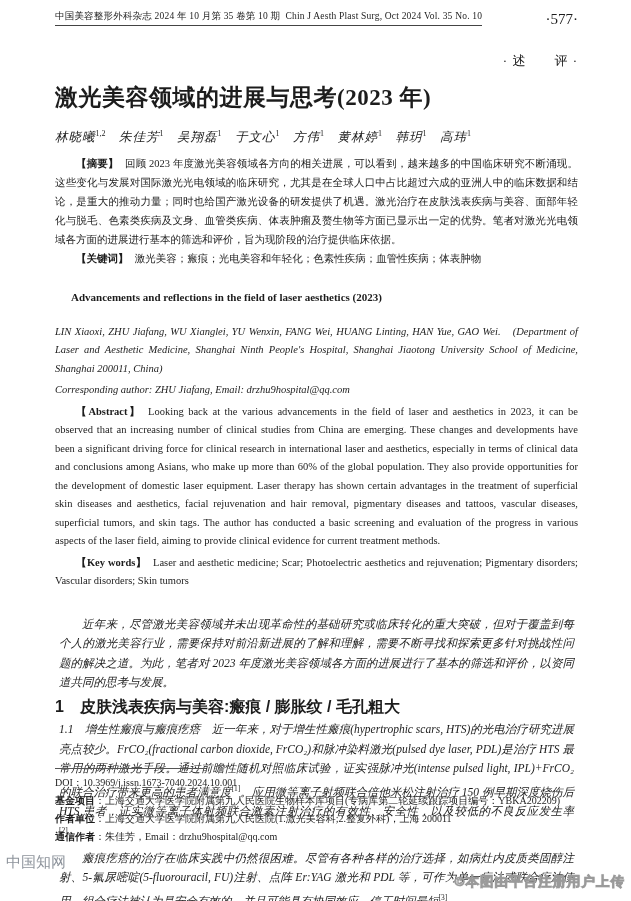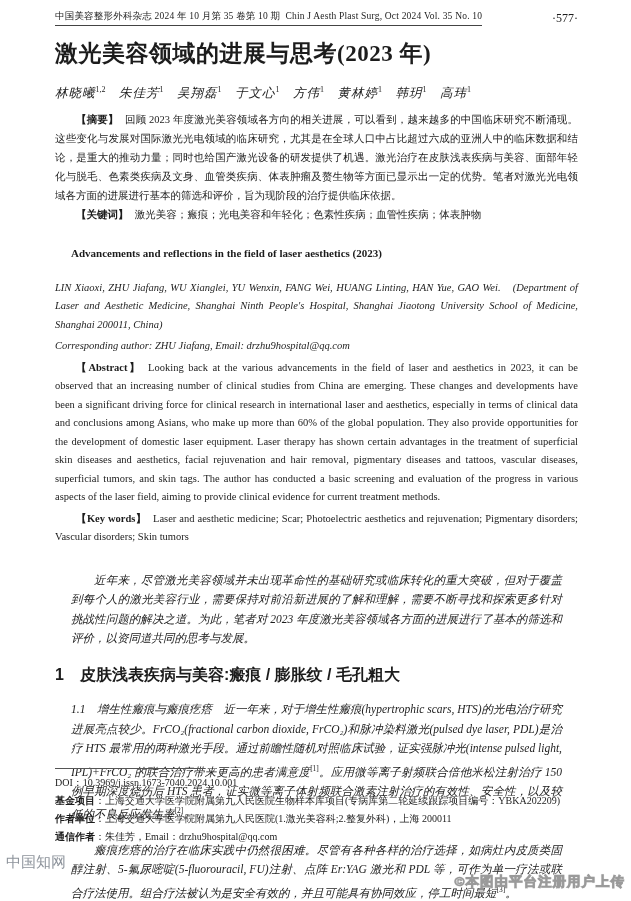--- a/index.html
+++ b/index.html
@@ -9,38 +9,38 @@
     margin:0 auto;
     background:#ffffff;
     font-family:"Liberation Serif","DejaVu Serif",serif;
     color:#1c1c1c;
     overflow:hidden;
   }
   .content{padding:10px 53px 0 55px;}
   
   .masthead{display:flex;justify-content:space-between;align-items:flex-start;font-size:9.5px;}
   .masthead .cite{border-bottom:1px solid #444;padding-bottom:2px;letter-spacing:0.2px;}
-  .masthead .pageno{font-size:12px;padding-top:1px;font-family:Liberation Serif, serif;}
+  .masthead .pageno{font-size:15px;padding-top:1px;font-family:Liberation Serif, serif;}
   .column-label{text-align:right;font-size:13px;margin-top:24px;letter-spacing:1px;}
   
   .title{font-size:23px;font-weight:bold;margin-top:12px;letter-spacing:0.5px;}
   .authors{font-size:12.5px;font-style:italic;margin-top:16px;letter-spacing:1px;}
   .authors sup{font-style:normal;font-size:8px;letter-spacing:0;}
   
   .cn-abs{margin-top:8px;font-size:10.5px;line-height:19px;text-align:justify;}
   .cn-abs p{margin:0;text-indent:2em;}
   .lbl{font-weight:bold;margin-right:0.6em;}
   
   .en-block{margin-top:20px;font-size:10.5px;line-height:18.5px;text-align:justify;}
   .en-title{font-weight:bold;font-size:11px;margin:16px;}
   .en-authors{font-style:italic;margin:3px 0 0 0;}
   .en-abs{margin:3px 0 0 0;text-indent:2em;}
   
   .body-block{margin-top:24px;font-size:11.5px;line-height:19.5px;text-align:justify;}
-  .body-block p{margin:16px;font-style:italic;}
+  .body-block p{margin:4px;font-style:italic;}
   .body-block p.indent{text-indent:2em;}
   .body-block sup{font-size:7.5px;font-style:normal;}
   .sec-head{font-family:"Liberation Sans","DejaVu Sans",sans-serif;font-weight:bold;font-style:normal !important;font-size:16px;margin:2px 0 2px 0 !important;}
   
   .footnotes{position:absolute;left:55px;right:39px;top:768px;font-size:10px;line-height:18px;}
   .footnotes .rule{width:150px;border-top:1px solid #555;margin-bottom:5px;}
   .footnotes p{margin:0;}
   .fn-lbl{font-weight:bold;}
   
   .wm-bar{position:absolute;left:0;right:0;bottom:10px;display:flex;justify-content:space-between;align-items:center;padding:0 6px;font-family:Liberation Sans, sans-serif;}
@@ -52,20 +52,21 @@
 <body>
 
 <div class="page">
   <div class="content">
 
     <div class="masthead">
       <span class="cite"><span>中国美容整形外科杂志 2024 年 10 月第 35 卷第 10 期</span>&nbsp;&nbsp;<span>Chin J Aesth Plast Surg, Oct 2024 Vol. 35 No. 10</span></span>
       <span class="pageno">·577·</span>
     </div>
 
+    <div class="column-label">· 述　　评 ·</div>
 
     <h1 class="title" style="margin-bottom:0;">激光美容领域的进展与思考(2023 年)</h1>
     <div class="authors">林晓曦<sup>1,2</sup>　朱佳芳<sup>1</sup>　吴翔磊<sup>1</sup>　于文心<sup>1</sup>　方伟<sup>1</sup>　黄林婷<sup>1</sup>　韩玥<sup>1</sup>　高玮<sup>1</sup></div>
 
     <div class="cn-abs">
       <p><b class="lbl">【摘要】</b><span>回顾 2023 年度激光美容领域各方向的相关进展，可以看到，越来越多的中国临床研究不断涌现。这些变化与发展对国际激光光电领域的临床研究，尤其是在全球人口中占比超过六成的亚洲人中的临床数据和结论，是重大的推动力量；同时也给国产激光设备的研发提供了机遇。激光治疗在皮肤浅表疾病与美容、面部年轻化与脱毛、色素类疾病及文身、血管类疾病、体表肿瘤及赘生物等方面已显示出一定的优势。笔者对激光光电领域各方面的进展进行基本的筛选和评价，旨为现阶段的治疗提供临床依据。</span></p>
       <p><b class="lbl">【关键词】</b><span>激光美容；瘢痕；光电美容和年轻化；色素性疾病；血管性疾病；体表肿物</span></p>
     </div>
 
     <div class="en-block">

